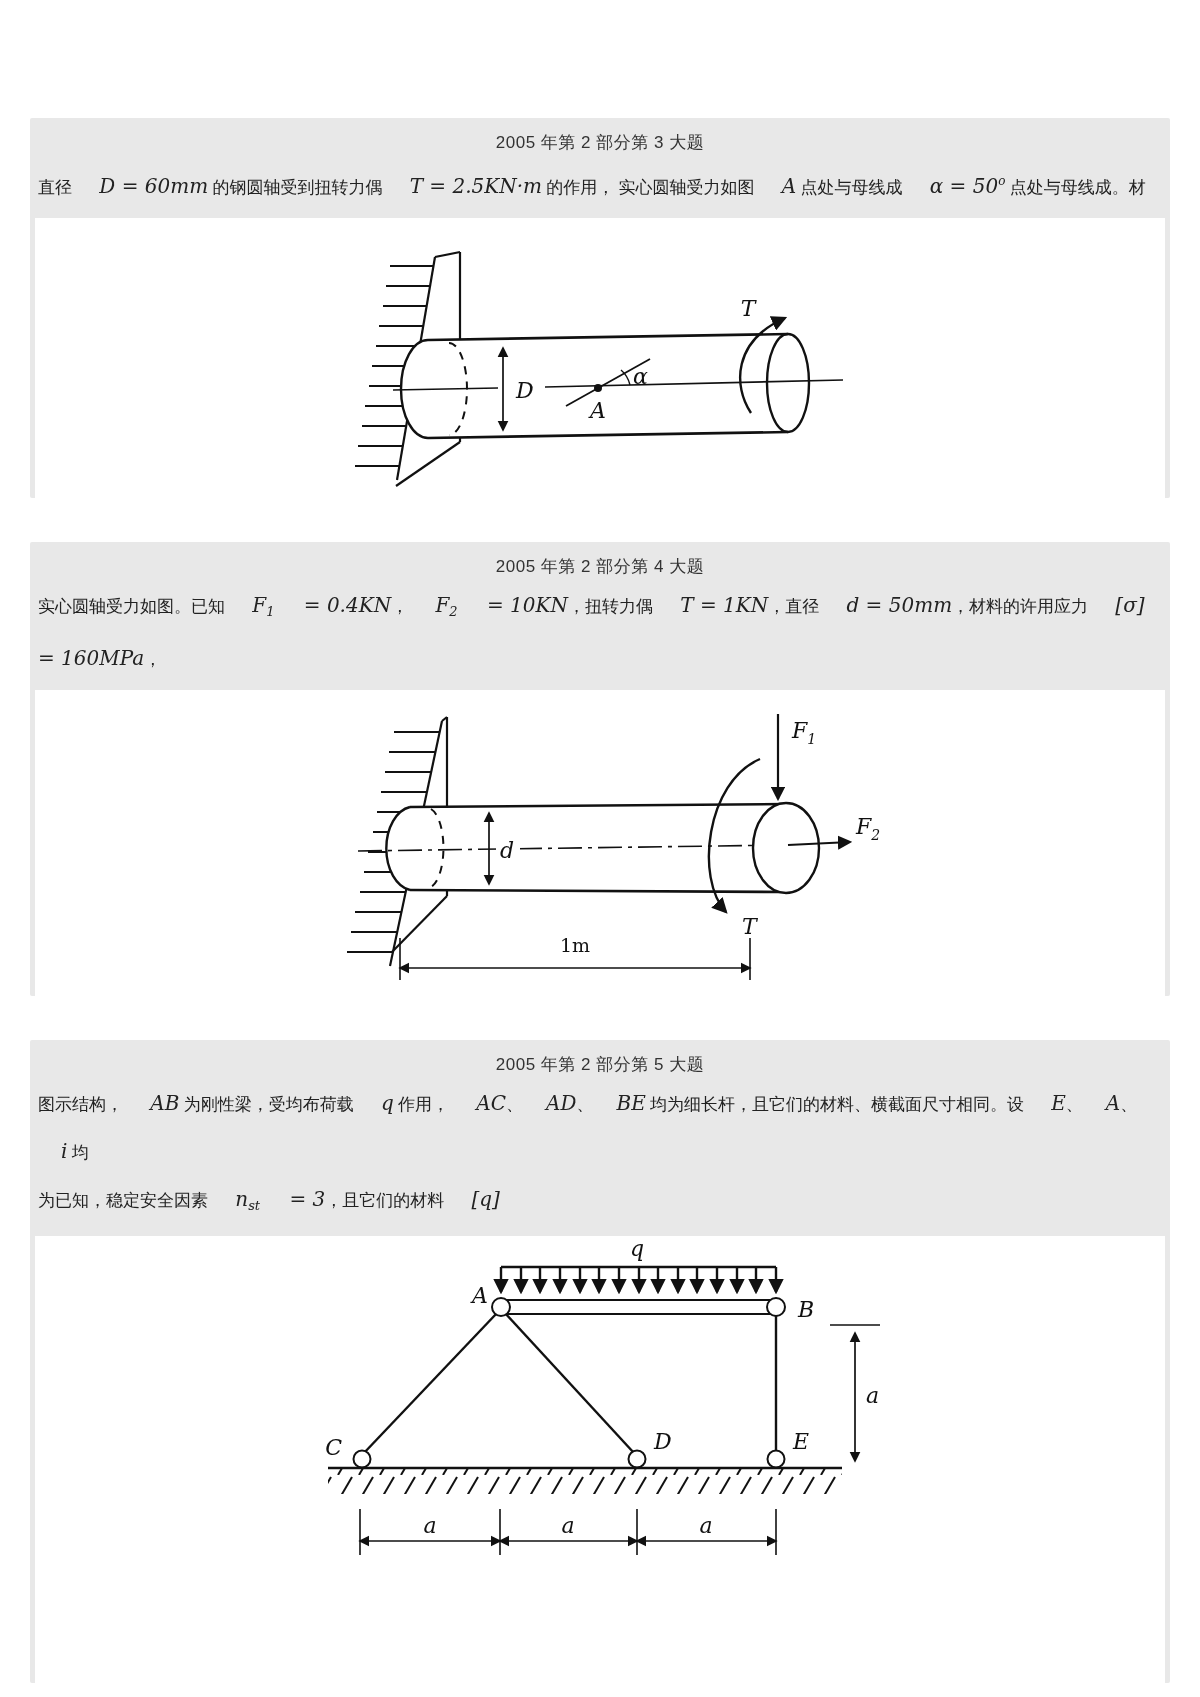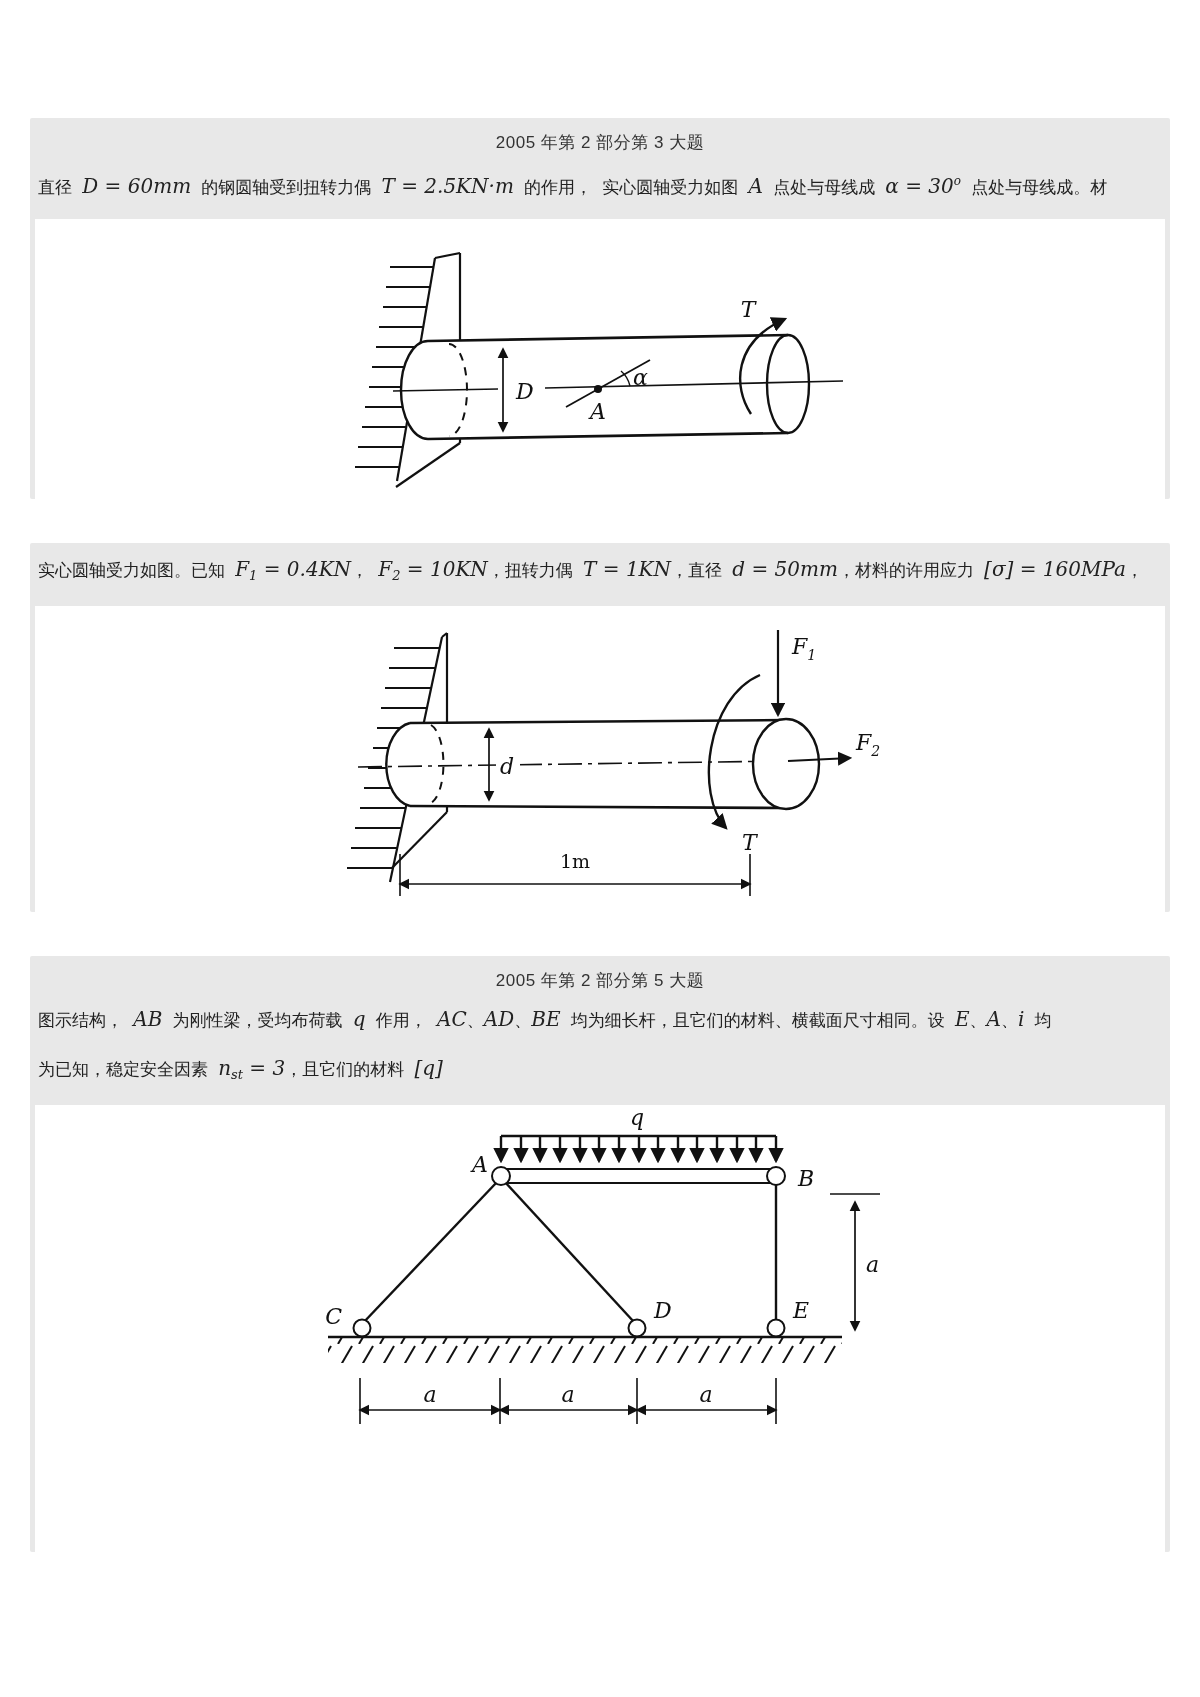--- a/index.html
+++ b/index.html
@@ -3,40 +3,40 @@
 <meta charset="utf-8">
 <style>
   html,body{margin:0;padding:0;background:#fff;}
   #page{width:1200px;height:1697px;background:#fff;position:relative;overflow:hidden;
         font-family:"Liberation Sans",sans-serif;color:#1c1c1c;}
   .card{margin:0 30px 44px 30px;background:#e8e8e8;border-radius:2px;}
   .card:first-child{margin-top:118px;}
   .card-title{text-align:center;font-size:17px;color:#333;padding:13px 0 1px 0;letter-spacing:.5px;}
   .ptext{padding:3px 8px 4px 8px;font-size:17px;line-height:46px;color:#222;}
   .ptext p{margin:0;}
-  .cjk{font-family:Liberation Mono, monospace;}
-  .math{font-family:"DejaVu Serif",serif;font-style:italic;font-size:20px;}
+  .cjk{font-family:Liberation Serif, serif;}
+  .math{font-family:"DejaVu Serif",serif;font-style:italic;font-size:20px;margin-left:23px;}
   .msub{font-family:"DejaVu Serif",serif;font-style:italic;font-size:13px;vertical-align:-4px;}
   .msup{font-family:"DejaVu Serif",serif;font-style:italic;font-size:12px;vertical-align:8px;}
   .figure{background:#fff;margin:3px 5px 6px 5px;}
   svg{display:block;}
   .ink{stroke:#111;fill:none;}
   .lbl{font-family:"DejaVu Serif",serif;font-style:italic;font-size:22px;fill:#111;}
   .dim{font-family:"DejaVu Serif",serif;font-size:19px;fill:#111;}
   .svgsub{font-size:14px;}
 </style>
 </head>
 <body>
 
 <div id="page">
 
   <section class="card">
     <div class="card-title">2005 年第 2 部分第 3 大题</div>
     <div class="ptext">
-      <p><span class="cjk">直径 </span><span class="math">D = 60mm</span><span class="cjk"> 的钢圆轴受到扭转力偶 </span><span class="math">T = 2.5KN·m</span><span class="cjk"> 的作用， 实心圆轴受力如图 </span><span class="math">A</span><span class="cjk"> 点处与母线成 </span><span class="math">α = 30</span><span class="msup">o</span><span class="cjk"> 点处与母线成。材</span></p>
+      <p><span class="cjk">直径 </span><span class="math">D = 60mm</span><span class="cjk"> 的钢圆轴受到扭转力偶 </span><span class="math">T = 2.5KN·m</span><span class="cjk"> 的作用， 实心圆轴受力如图 </span><span class="math">A</span><span class="cjk"> 点处与母线成 </span><span class="math">α = 50</span><span class="msup">o</span><span class="cjk"> 点处与母线成。材</span></p>
     </div>
     <div class="figure">
       <svg width="1130" height="280" viewBox="35 252 1130 280">
         <defs>
           <marker id="ah1" viewBox="0 0 10 10" refX="8.5" refY="5" markerWidth="6.5" markerHeight="6.5" orient="auto-start-reverse">
               <path d="M0,0L10,5L0,10z" fill="#111"></path>
             </marker>
         </defs>
         <g stroke="#111" stroke-width="2.2">
           <line x1="460" y1="286" x2="460" y2="476"></line>
@@ -81,20 +81,21 @@
         </g>
         <g>
           <path d="M 751,447 C 733,420 733,375 785,352" class="ink" stroke-width="2.4" marker-end="url(#ah1)"></path>
           <text x="748" y="350" text-anchor="middle" class="lbl">T</text>
         </g>
       </svg>
     </div>
   </section>
 
   <section class="card">
+    <div class="card-title">2005 年第 2 部分第 4 大题</div>
     <div class="ptext">
       <p><span class="cjk">实心圆轴受力如图。已知 </span><span class="math">F</span><span class="msub">1</span><span class="math"> = 0.4KN</span><span class="cjk">， </span><span class="math">F</span><span class="msub">2</span><span class="math"> = 10KN</span><span class="cjk">，扭转力偶 </span><span class="math">T = 1KN</span><span class="cjk">，直径 </span><span class="math">d = 50mm</span><span class="cjk">，材料的许用应力 </span><span class="math">[σ] = 160MPa</span><span class="cjk">，</span></p>
     </div>
     <div class="figure">
       <svg width="1130" height="306" viewBox="35 726 1130 306">
         <defs>
           <marker id="ah2" viewBox="0 0 10 10" refX="8.5" refY="5" markerWidth="6.5" markerHeight="6.5" orient="auto-start-reverse">
               <path d="M0,0L10,5L0,10z" fill="#111"></path>
             </marker>
         </defs>

